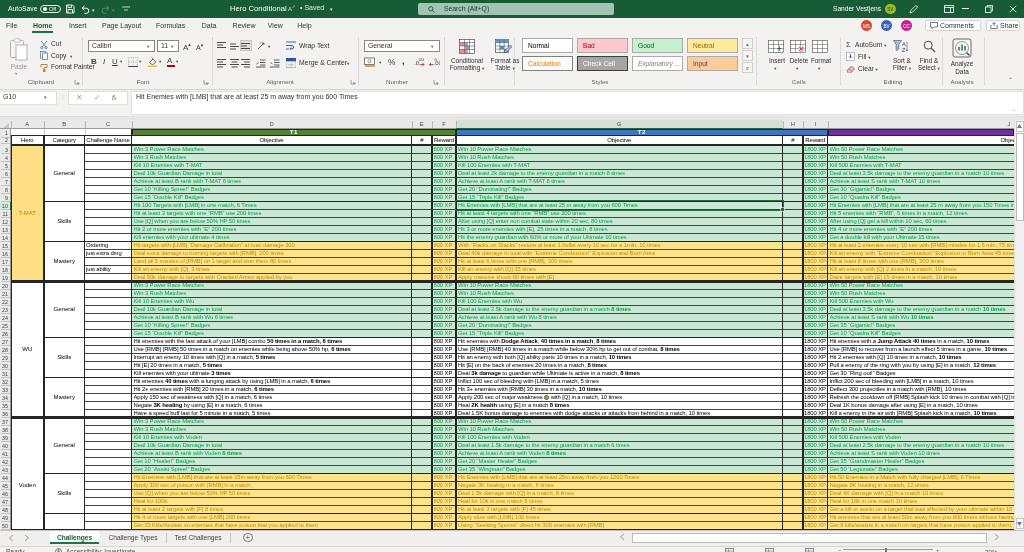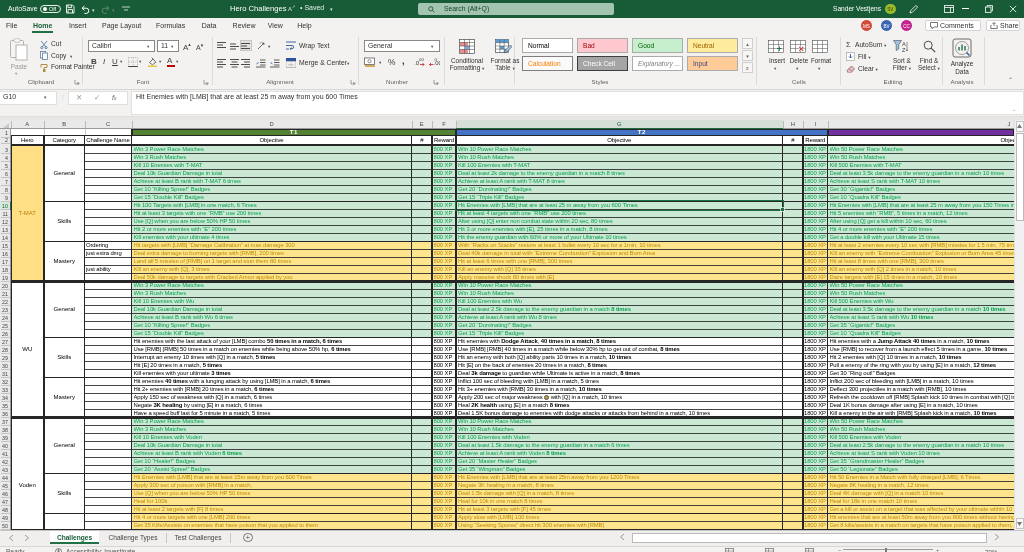--- a/index.html
+++ b/index.html
@@ -16,21 +16,21 @@
     </svg>
     <div class="ab" style="left:92px;top:7px;font-size:5px;color:#cfe0d5">▾</div>
     <svg class="ab" style="left:101px;top:4.5px" width="9" height="9" viewBox="0 0 9 9">
       <path d="M7.8 3.2h-4a2.6 2.6 0 0 0 0 5.2h1.8" fill="none" stroke="#5d8a6f" stroke-width="1"></path>
       <path d="M5.6 1L8 3.2 5.6 5.4" fill="none" stroke="#5d8a6f" stroke-width="1"></path>
     </svg>
     <div class="ab" style="left:112px;top:7px;font-size:5px;color:#5d8a6f">▾</div>
     <svg class="ab" style="left:122px;top:6px" width="8" height="6" viewBox="0 0 8 6">
       <path d="M0 1h8M2 4h4" stroke="#cfe0d5" stroke-width=".9"></path>
     </svg>
-    <div class="ab" style="left:230px;top:4px;font-size:7.6px;color:#fff">Hero Challenges</div>
+    <div class="ab" style="left:230px;top:4px;font-size:7.6px;color:#fff">Hero Conditional</div>
     <div class="ab" style="left:288px;top:3.5px;font-size:6px;color:#d4e4da">A<span style="font-size:4px;vertical-align:3px">↗</span></div>
     <div class="ab" style="left:300px;top:4px;font-size:7px;color:#e4eee8">• Saved</div>
     <div class="ab" style="left:330px;top:6px;font-size:5px;color:#d4e4da">▾</div>
     <div class="ab" style="left:418px;top:3px;width:196px;height:11.5px;background:#A3C4B1;border-radius:2px"></div>
     <svg class="ab" style="left:428px;top:5.5px" width="7" height="7" viewBox="0 0 7 7">
       <circle cx="2.8" cy="2.8" r="2.1" fill="none" stroke="#14452B" stroke-width=".8"></circle>
       <path d="M4.4 4.4L6.4 6.4" stroke="#14452B" stroke-width=".8"></path>
     </svg>
     <div class="ab" style="left:444px;top:5px;font-size:6.8px;color:#14452B">Search (Alt+Q)</div>
     <div class="ab" style="left:833px;top:5px;font-size:6.6px;color:#fff">Sander Vestjens</div>

